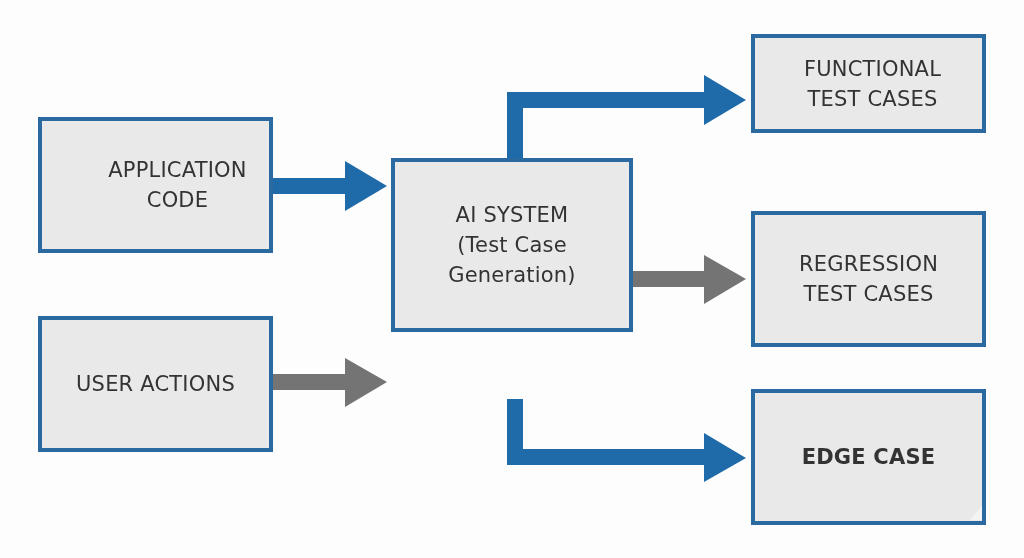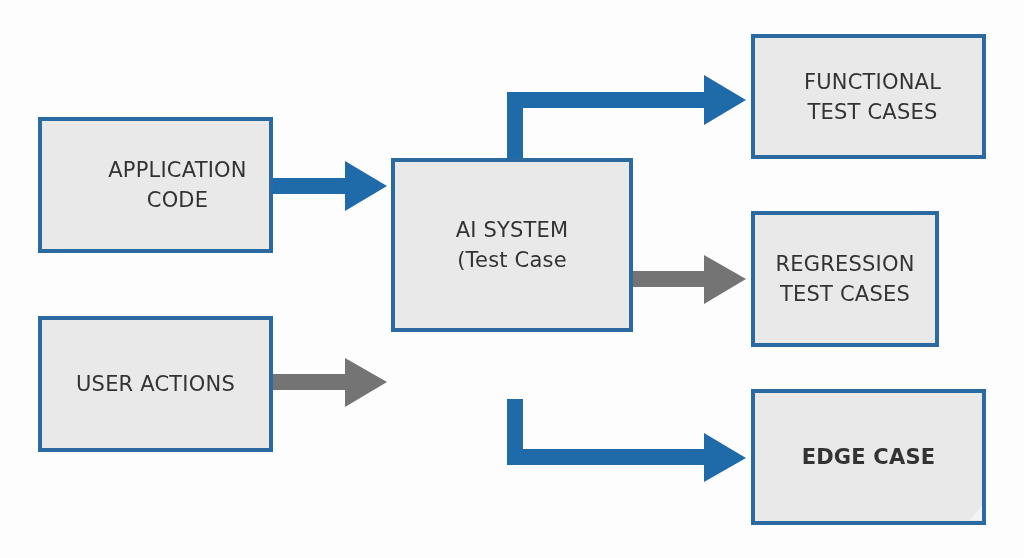--- a/index.html
+++ b/index.html
@@ -39,22 +39,22 @@
       line-height: 30px;
       letter-spacing: 0.2px;
     }
     .box .label {
       display: block;
       white-space: nowrap;
     }
     #box-app { left: 38px; top: 117px; width: 235px; height: 136px; padding-left: 44px; }
     #box-user { left: 38px; top: 316px; width: 235px; height: 136px; }
     #box-ai { left: 391px; top: 158px; width: 242px; height: 174px; }
-    #box-func { left: 751px; top: 34px; width: 235px; height: 125px; padding-left: 8px; }
-    #box-reg { left: 751px; top: 211px; width: 188px; height: 136px; text-align: center; }
+    #box-func { left: 751px; top: 34px; width: 235px; height: 99px; padding-left: 8px; }
+    #box-reg { left: 751px; top: 211px; width: 235px; height: 136px; text-align: center; }
     #box-edge { left: 751px; top: 389px; width: 235px; height: 136px; font-weight: bold; }
     .corner-mark {
       position: absolute;
       left: 970px; top: 506px;
       width: 0; height: 0;
       border-left: 12px solid transparent;
       border-bottom: 14px solid #f4f4f4;
     }
   </style>
 </head>
@@ -102,20 +102,21 @@
   <div class="box" id="box-user">
     <div>
       <span class="label">USER ACTIONS</span>
     </div>
   </div>
 
   <div class="box" id="box-ai">
     <div>
       <span class="label">AI SYSTEM</span>
       <span class="label">(Test Case</span>
+      <span class="label">Generation)</span>
     </div>
   </div>
 
   <div class="box" id="box-func">
     <div>
       <span class="label">FUNCTIONAL</span>
       <span class="label">TEST CASES</span>
     </div>
   </div>
 

